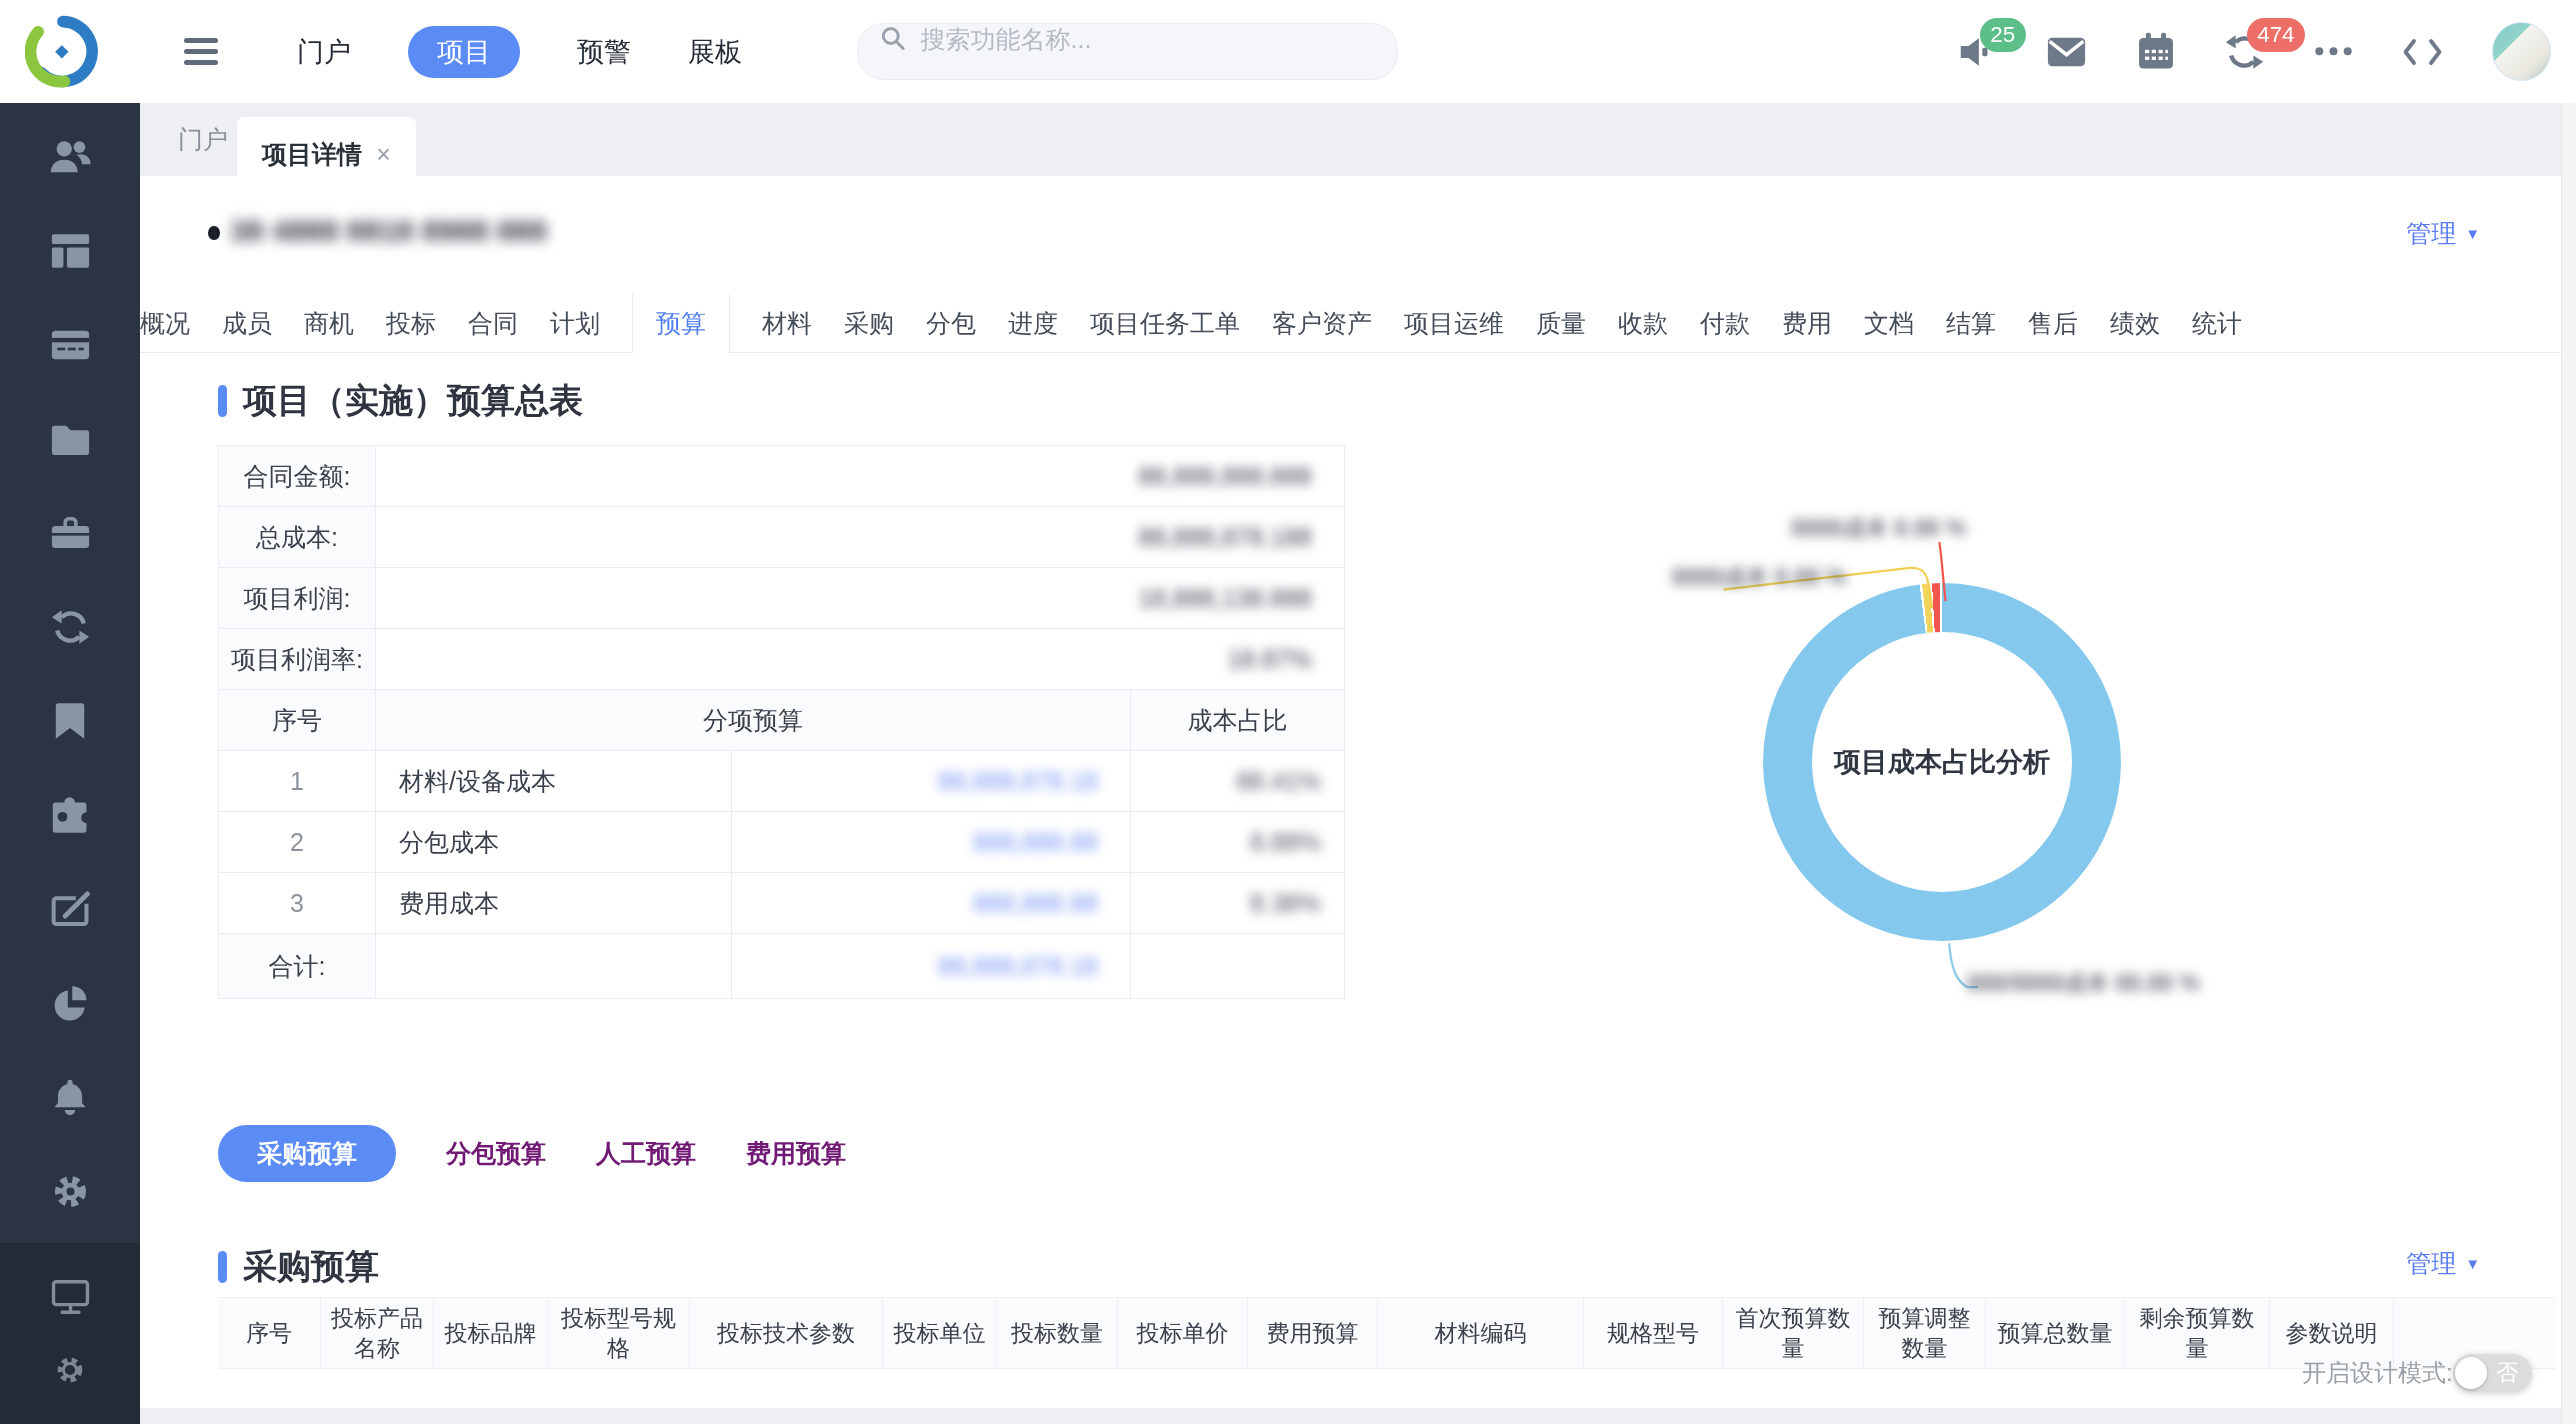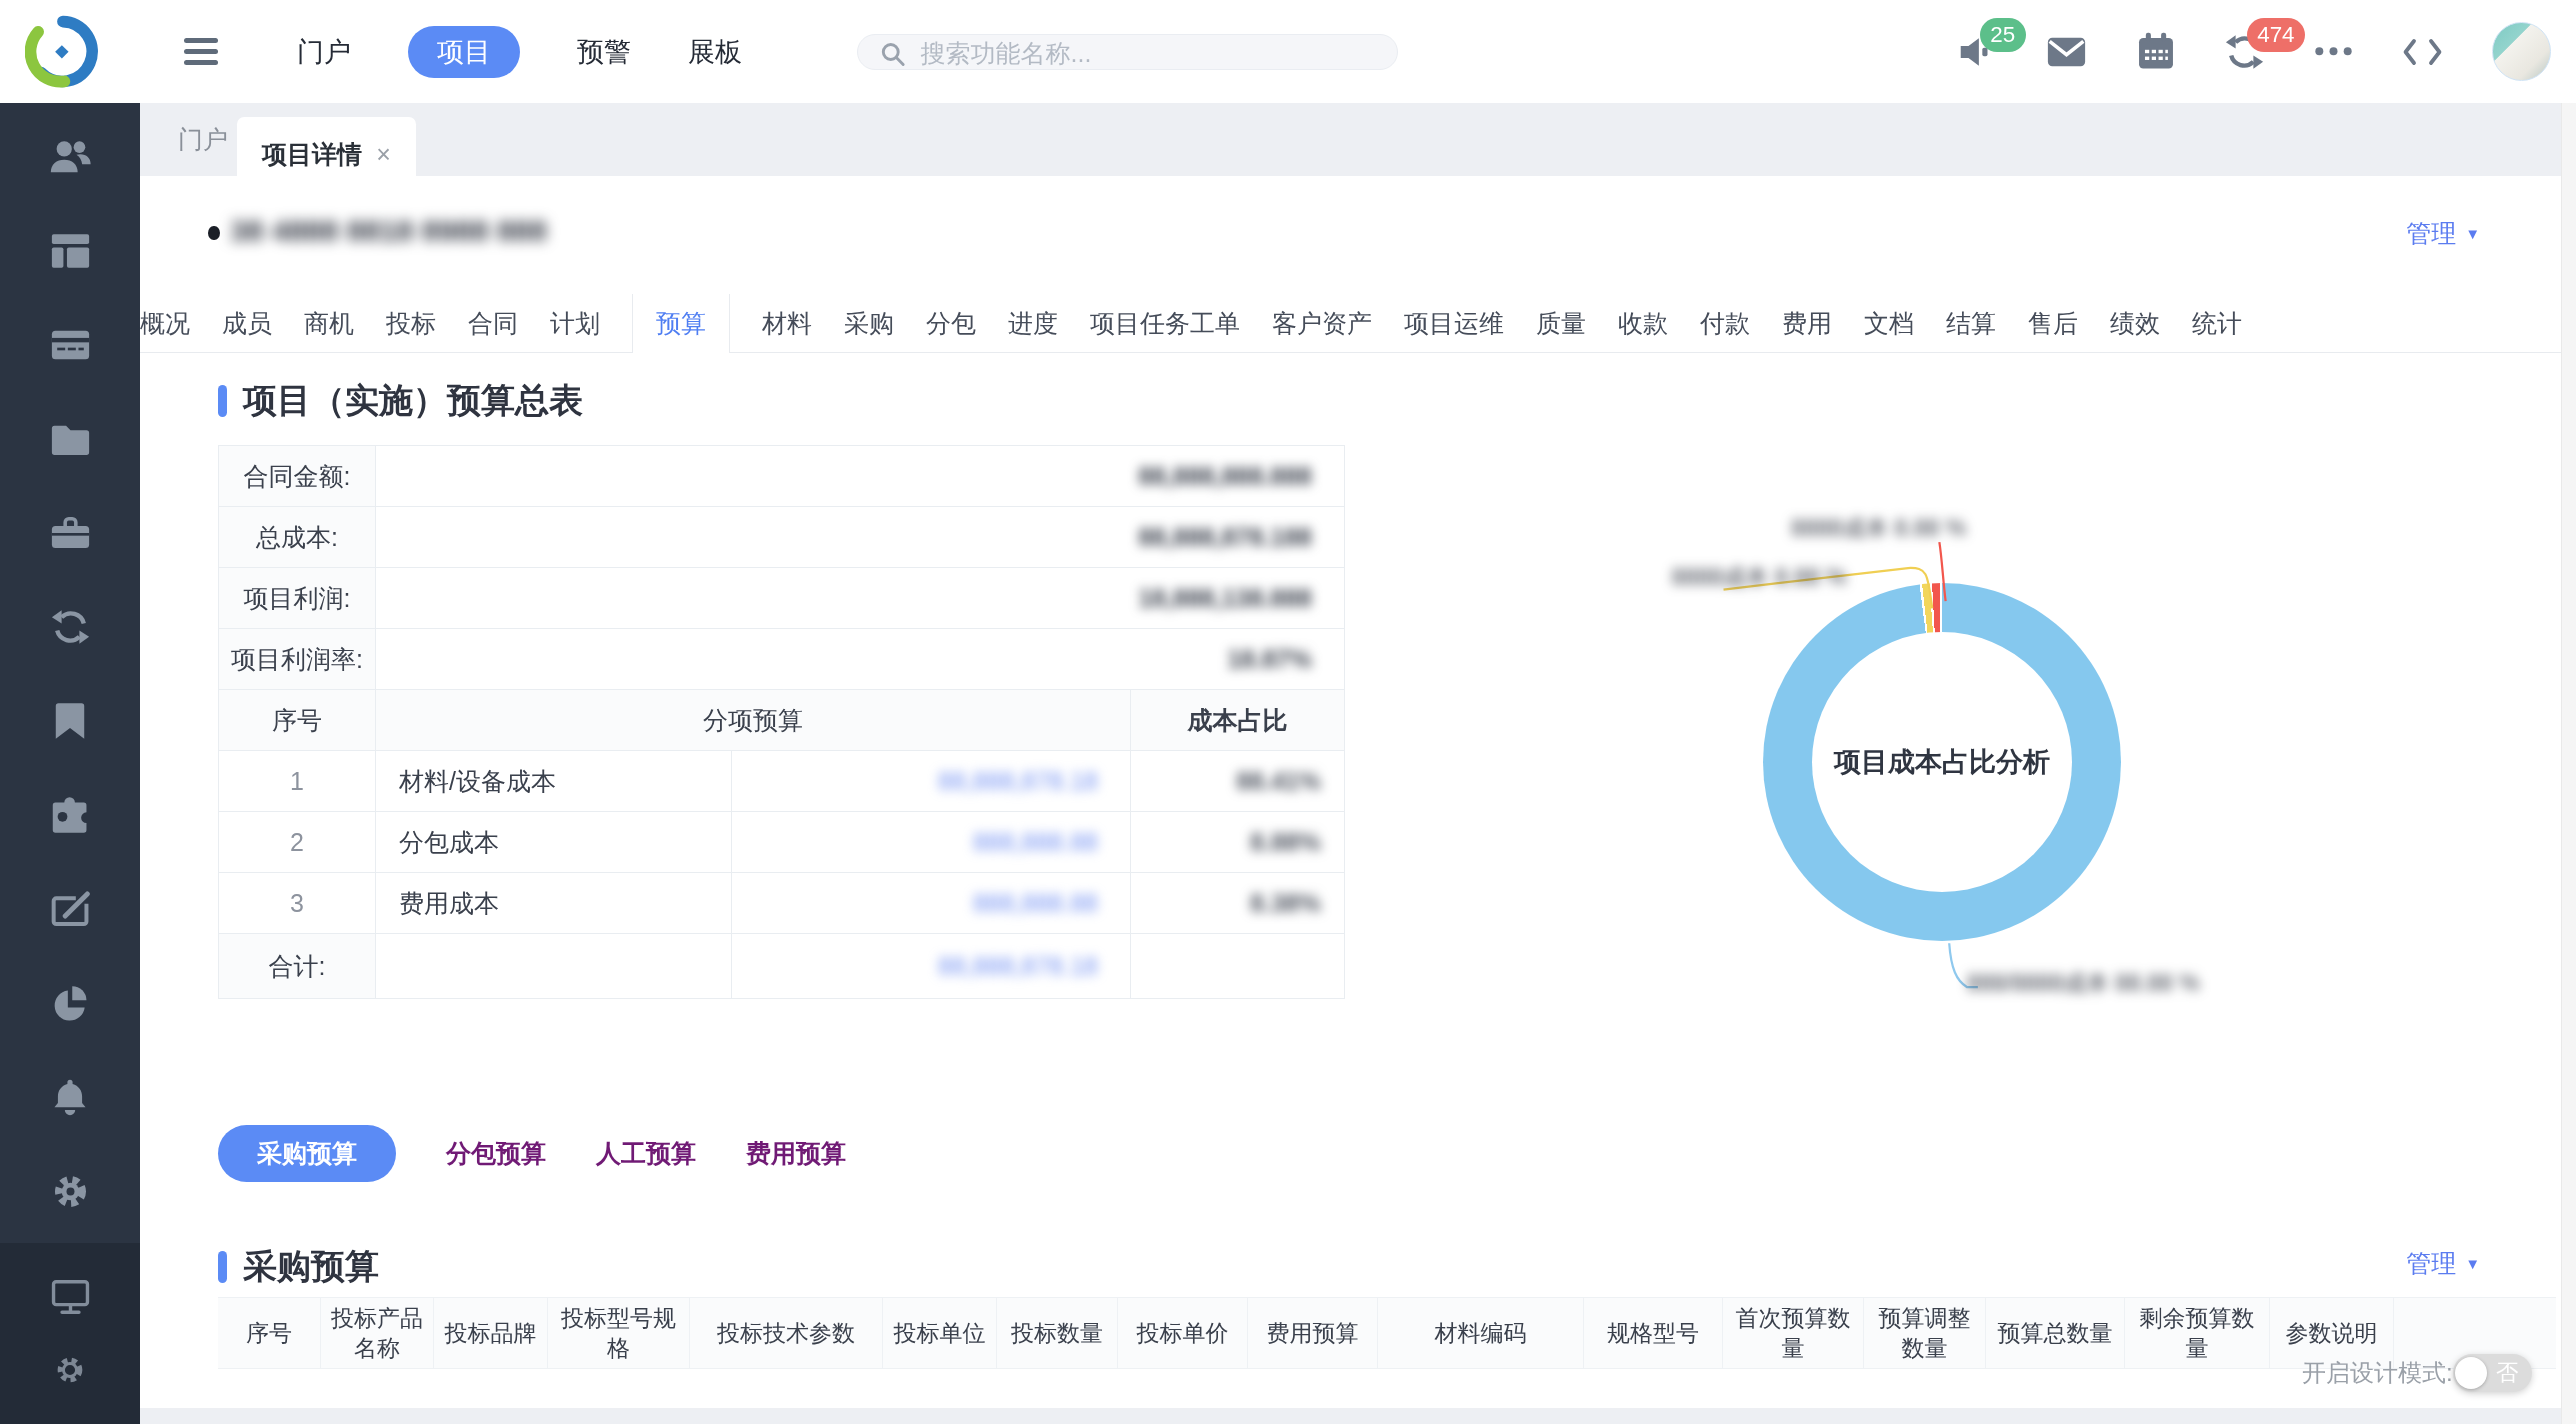--- a/index.html
+++ b/index.html
@@ -6,21 +6,21 @@
   body{font-family:"Liberation Sans","DejaVu Sans",sans-serif;background:#fff;}
   .app{position:relative;width:2576px;height:1424px;overflow:hidden;background:#fff;}
   
   .navbar{position:absolute;left:0;top:0;width:2576px;height:103px;background:#fff;display:flex;align-items:center;padding:0 25px;box-sizing:border-box;z-index:5;}
   .logo{width:73px;height:73px;flex:0 0 auto;}
   .burger{margin-left:86px;display:flex;flex-direction:column;gap:6.3px;cursor:pointer;}
   .burger i{display:block;width:34px;height:4.5px;border-radius:2.7px;background:#5f6b7a;}
   .topnav{display:flex;align-items:center;margin-left:79px;gap:57px;}
   .topnav .nav-item{font-size:27px;color:#252b36;cursor:pointer;}
   .topnav .nav-item.pill{background:#5b8bf5;color:#fff;height:52px;line-height:52px;padding:0 29px;border-radius:26px;}
-  .search{margin-left:115px;width:541px;height:36px;border-radius:26px;background:#f5f6f9;border:0.9px solid #eaedf2;display:flex;align-items:flex-end;padding:0 21.5px;box-sizing:border-box;gap:12.5px;}
+  .search{margin-left:115px;width:541px;height:57px;border-radius:26px;background:#f5f6f9;border:0.9px solid #eaedf2;display:flex;align-items:flex-start;padding:0 21.5px;box-sizing:border-box;gap:12.5px;}
   .search input{border:none;outline:none;background:transparent;font-size:25px;color:#3a404c;width:100%;font-family:inherit;}
   .search input::placeholder{color:#b3bac4;}
   .nav-right{margin-left:auto;display:flex;align-items:center;gap:50px;}
   .nav-ic{position:relative;width:39px;height:39px;display:flex;align-items:center;justify-content:center;cursor:pointer;}
   .badge{position:absolute;top:-14.3px;left:21.5px;height:34px;min-width:34px;padding:0 10.7px;border-radius:17px;color:#fff;font-size:22.4px;display:flex;align-items:center;justify-content:center;box-sizing:border-box;}
   .badge.green{background:#5cbf8a;}
   .badge.red{background:#ee6f68;}
   .avatar{width:57px;height:57px;border-radius:50%;border:1.8px solid #cfe3f5;background:linear-gradient(135deg,#7ecac3 0%,#93d4cd 34%,#f3f2ed 35%,#e9e7e0 72%,#b7c7c3 100%);overflow:hidden;cursor:pointer;}
   
   .sidebar{position:absolute;left:0;top:103px;width:140px;height:1321px;background:#2b3442;display:flex;flex-direction:column;align-items:center;padding-top:7.2px;box-sizing:border-box;}
@@ -46,21 +46,21 @@
   .section-title{position:absolute;left:78px;display:flex;align-items:center;gap:16px;}
   .section-title .bar{width:9px;height:32px;border-radius:4.5px;background:#5b8bf5;}
   .section-title .stext{font-size:34px;font-weight:600;color:#2f3440;}
   .st1{top:202px;}
   .st2{top:1068px;}
   
   .btable{position:absolute;left:78px;top:269px;width:1127px;border:0.9px solid #e9edf1;box-sizing:border-box;font-size:25px;color:#3a404c;}
   .brow{display:grid;border-bottom:0.9px solid #e9edf1;}
   .brow:last-child{border-bottom:none;}
   .bcell{display:flex;align-items:center;box-sizing:border-box;border-right:0.9px solid #e9edf1;}
-  .bcell:last-child{border-right:none;font-weight:bold;}
+  .bcell:last-child{border-right:none;}
   .caption{height:64px;display:flex;align-items:center;justify-content:center;background:#fafbfc;border-bottom:0.9px solid #e9edf1;font-weight:600;}
   .srow{grid-template-columns:157px 1fr;height:60px;}
   .hrow{grid-template-columns:157px 755px 213px;height:60px;background:#fafbfc;}
   .irow{grid-template-columns:157px 356px 399px 213px;height:60px;}
   .trow{grid-template-columns:157px 356px 399px 213px;height:64px;}
   .lab{background:#fafbfc;justify-content:center;}
   .cent{justify-content:center;}
   .numc{justify-content:center;color:#8d939e;}
   .namec{padding-left:23px;}
   .valr{justify-content:flex-end;padding-right:32px;}

